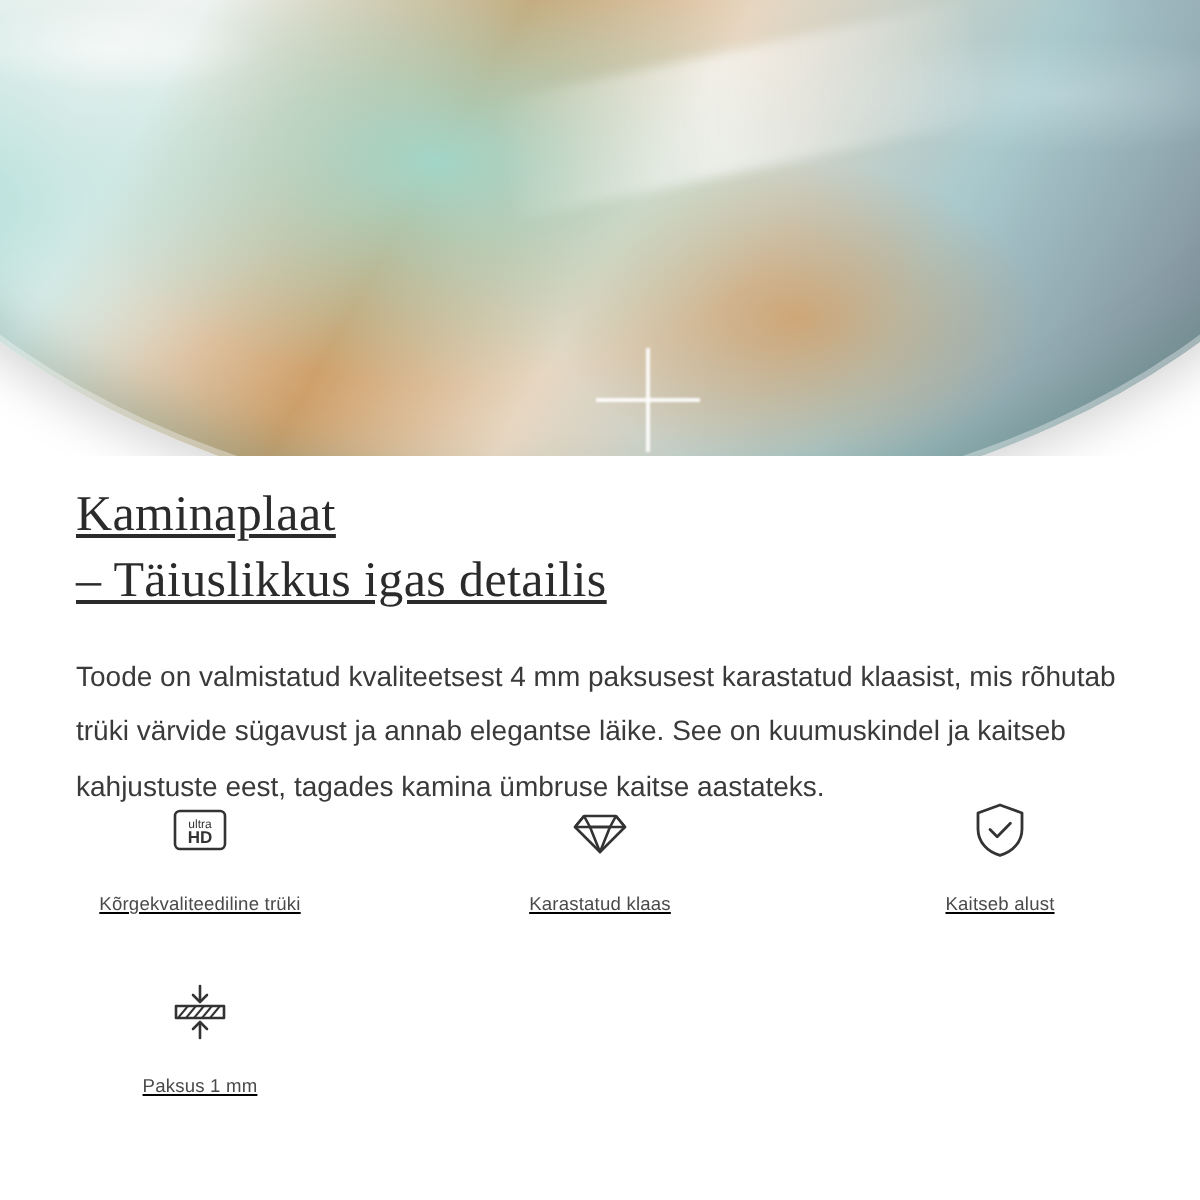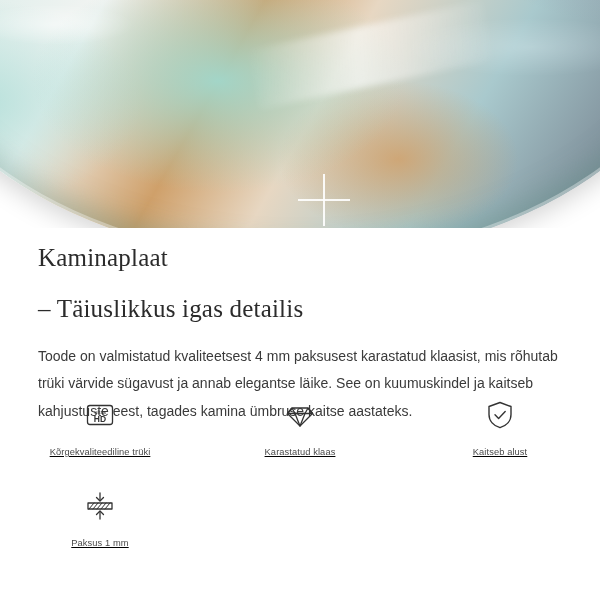--- a/index.html
+++ b/index.html
@@ -113,24 +113,24 @@
   }
   .title {
     margin: 0;
     padding: 14px 38px 0 38px;
     font-family: "Liberation Serif", serif;
     font-size: 25px;
     font-weight: 400;
     line-height: 1.3;
     color: #2b2b2b;
     letter-spacing: 0.2px;
+    text-decoration: underline;
   }
   .title .line2 {
     display: block;
-    margin-top: 18px;
   }
   .desc {
     margin: 0;
     padding: 18px 38px 0 38px;
     font-size: 14px;
     line-height: 1.95;
     color: #3a3a3a;
     max-width: 540px;
   }
 

